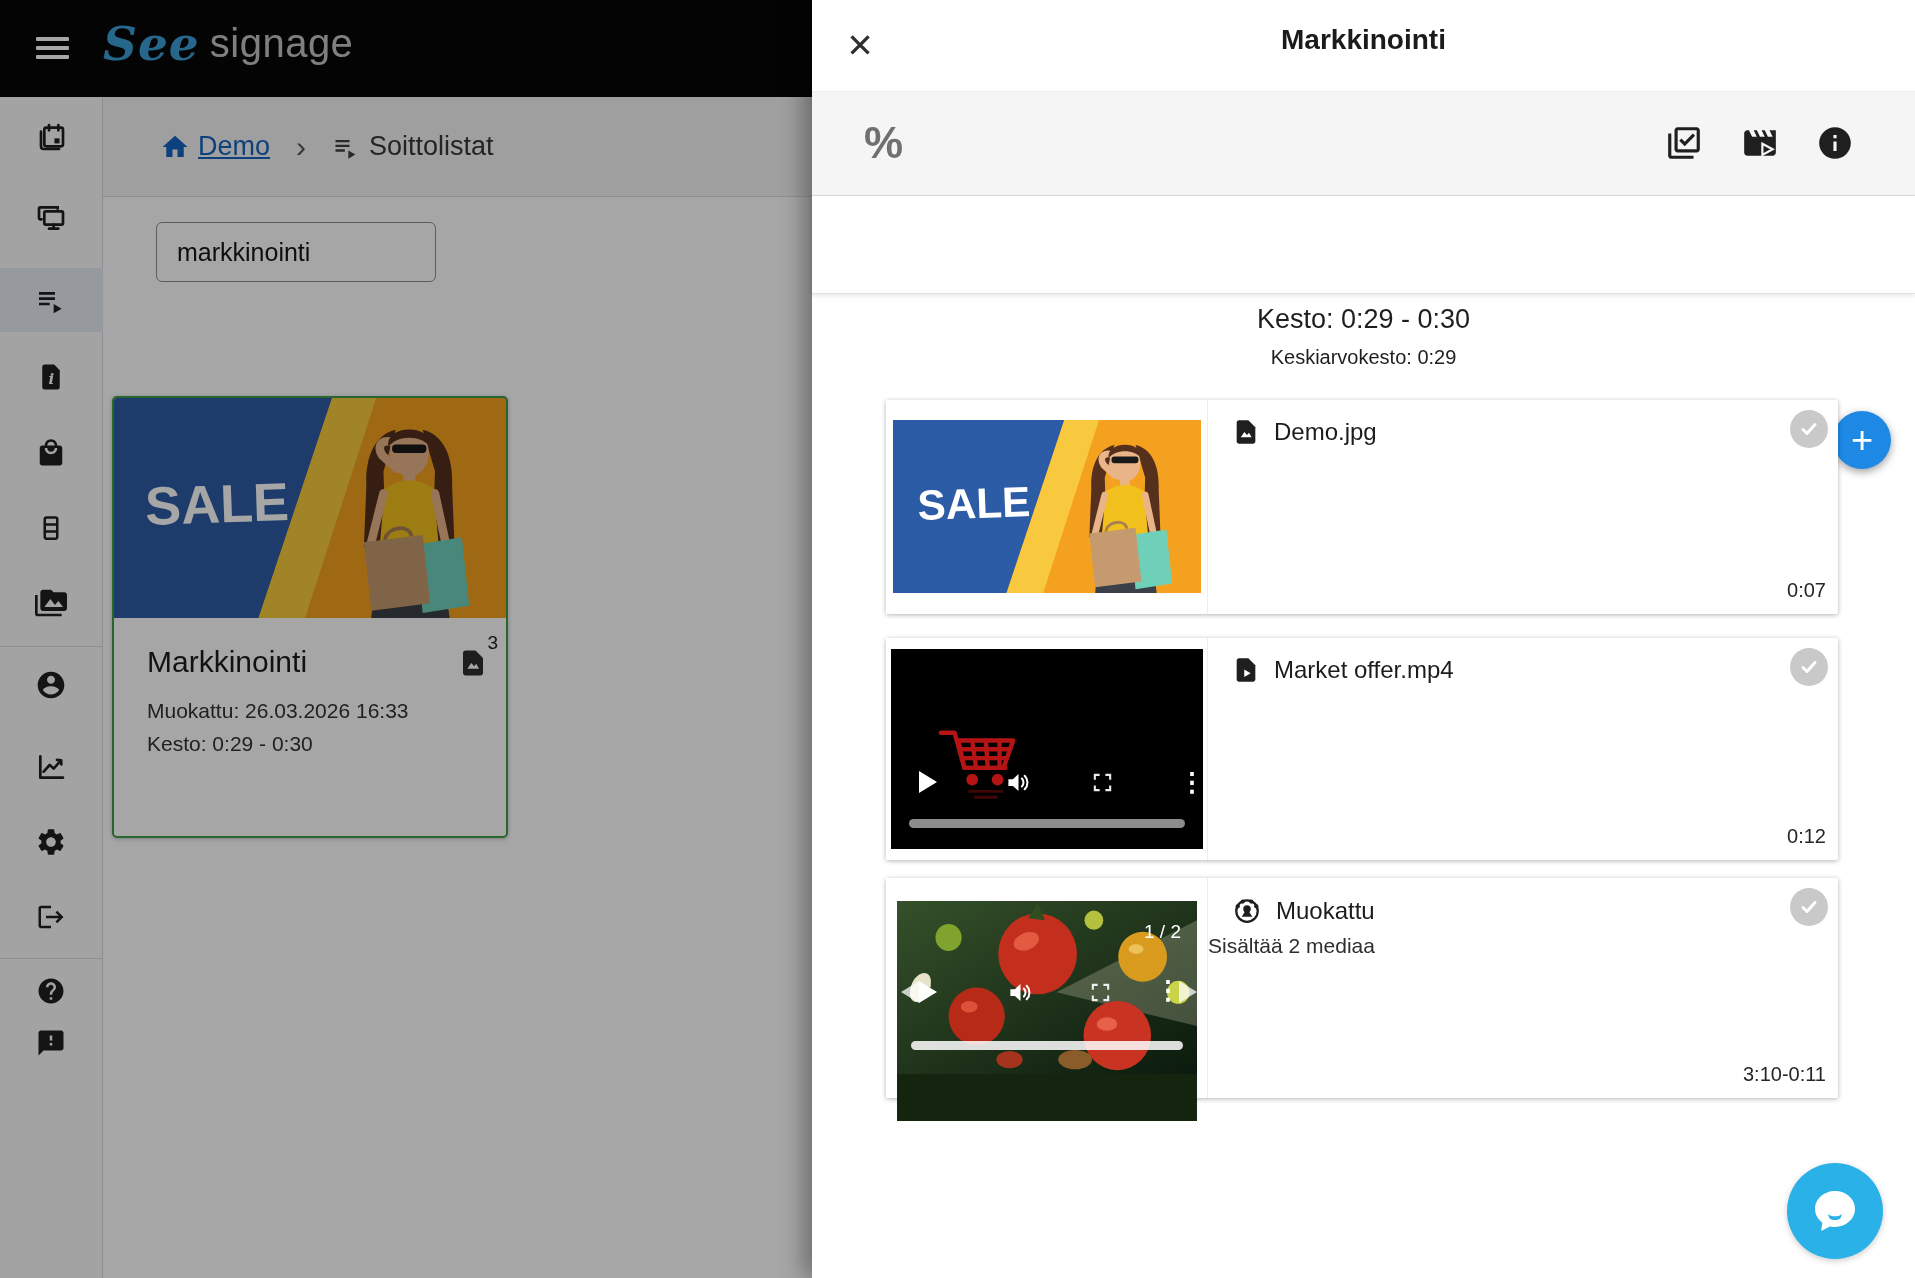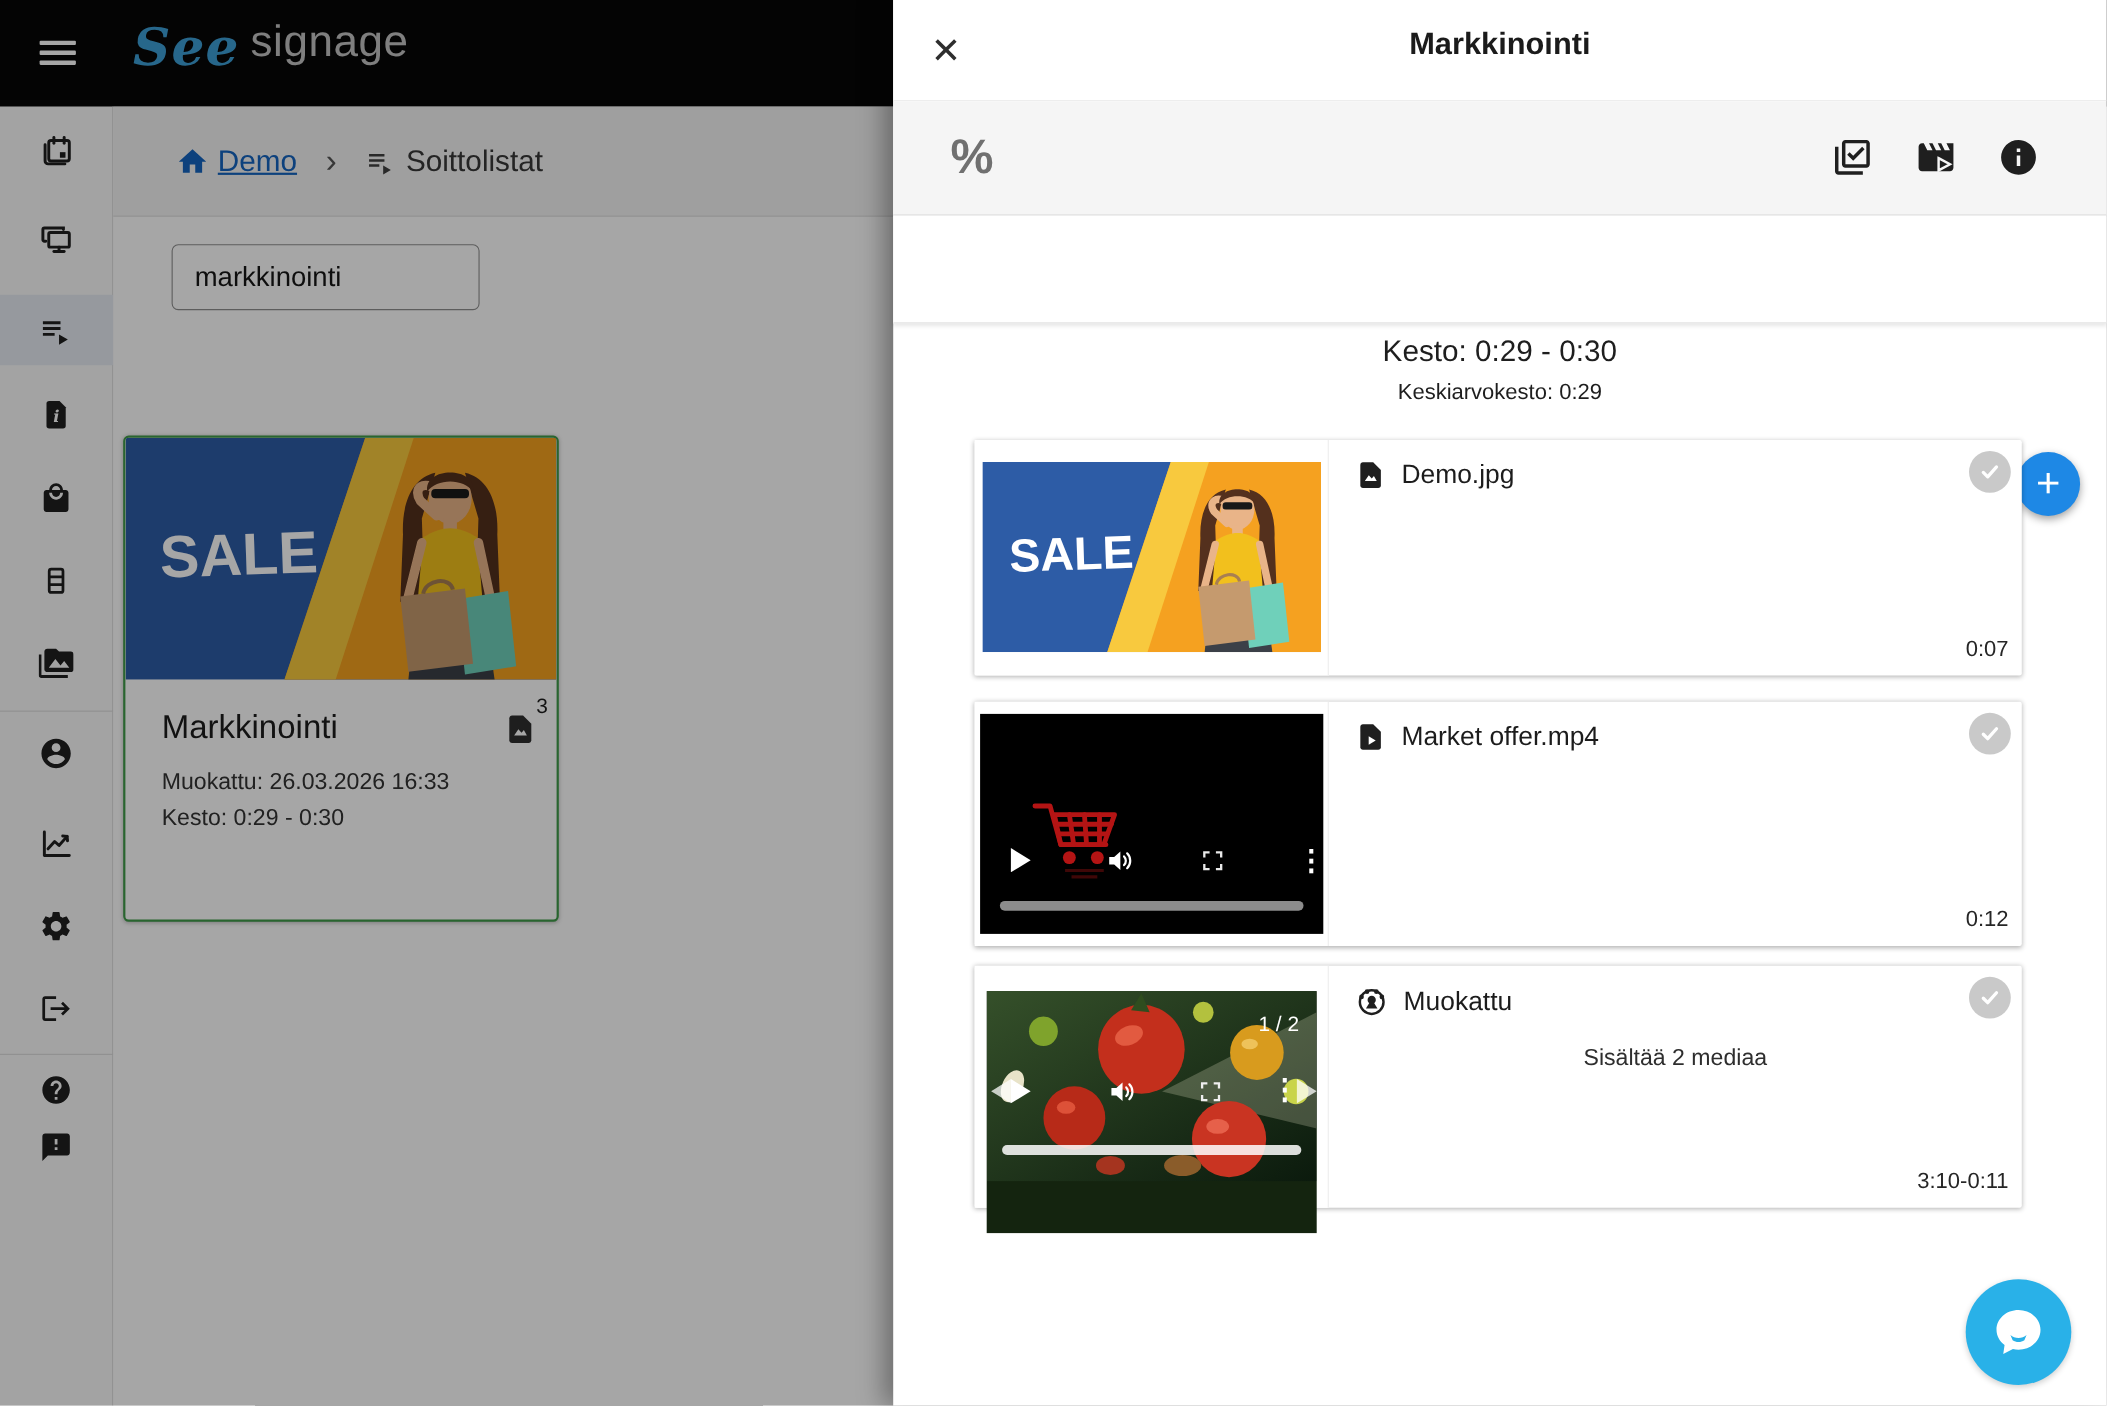--- a/index.html
+++ b/index.html
@@ -276,21 +276,21 @@
 </svg>
 
 <div id="app">
 
   <div id="topbar">
     <div id="burger" class="abs" style="left:36px;top:37px">
       <span></span>
         <span></span>
         <span></span>
     </div>
-    <div class="abs" style="left:121px;top:16px;display:flex;align-items:flex-start">
+    <div class="abs" style="left:103px;top:16px;display:flex;align-items:center">
       <span id="logo-script">See</span>
       <span id="logo-rest">signage</span>
     </div>
   </div>
 
   <div id="sidebar">
     <div id="side-active" style="top:171px"></div>
 
     <div class="side-item" style="top:12px">
         <svg class="ic" width="32" height="32">
@@ -501,21 +501,21 @@
           <div class="tri-r abs" style="right:0;top:80px;border-left-color:rgba(255,255,255,.75)"></div>
           <div class="pbar" style="left:14px;right:14px;top:140px;background:rgba(255,255,255,.85)"></div>
         </div>
       </div>
       <div class="rowname">
         <svg class="ic" width="30" height="30">
             <use href="#i-group"></use>
           </svg>
         <span>Muokattu</span>
       </div>
-      <div class="abs" style="left:322px;right:0;top:72px;text-align:center;font-size:21px;color:#2e2e2e">Sisältää 2 mediaa</div>
+      <div class="abs" style="left:322px;right:0;top:56px;font-size:21px;color:#2e2e2e">Sisältää 2 mediaa</div>
       <div class="rowcheck">
         <svg width="24" height="24">
             <use href="#i-check"></use>
           </svg>
       </div>
       <div class="rowdur">3:10-0:11</div>
     </div>
   </div>
 
   <div id="chat">

